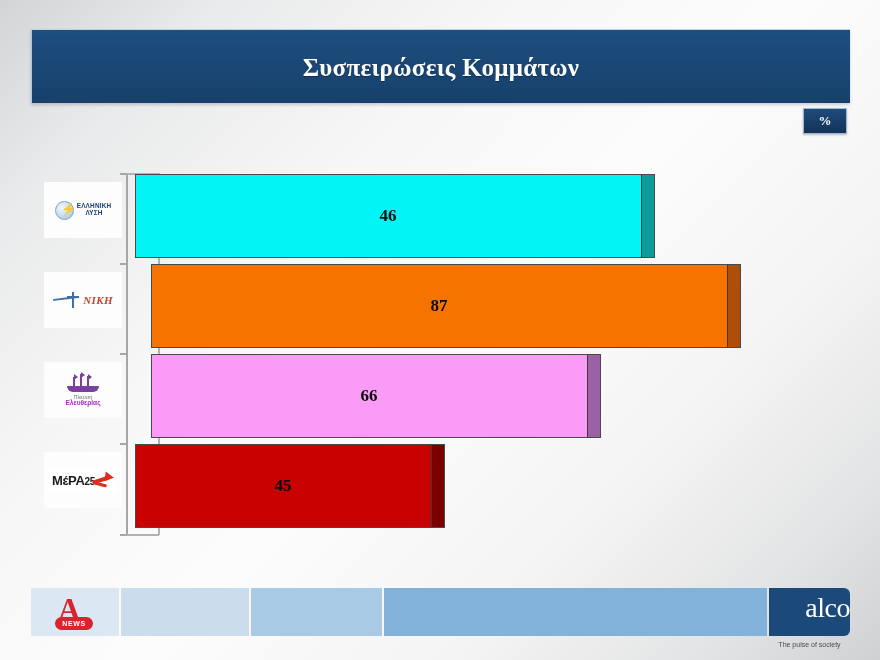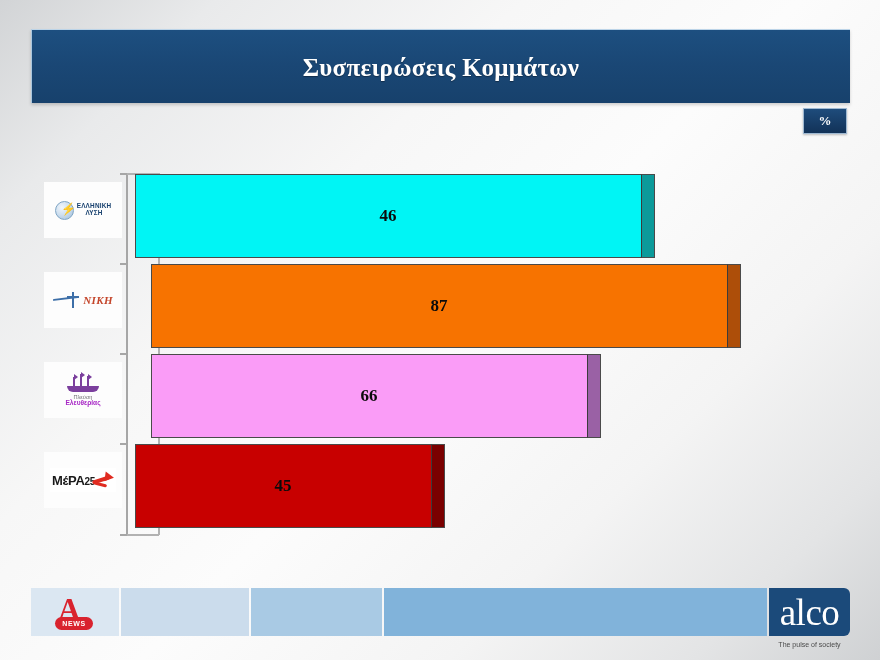--- a/index.html
+++ b/index.html
@@ -251,23 +251,23 @@
     width: 38px; height: 13px; border-radius: 7px;
     background: #d9232e; color: #ffffff;
     font-family: "Liberation Sans", sans-serif;
     font-size: 7px; font-weight: bold; letter-spacing: .6px;
     display: flex; align-items: center; justify-content: center;
   }
 
   #alco-logo { position: relative; width: 81px; height: 48px; }
   .alco-word {
     position: absolute; left: 0; right: 0; top: 6px;
-    text-align: center; color: #ffffff;
+    text-align: right; color: #ffffff;
     font-family: "Liberation Serif", serif;
-    font-size: 37px; line-height: 1; letter-spacing: -.5px;
+    font-size: 28px; line-height: 1; letter-spacing: -.5px;
   }
   .alco-tag {
     position: absolute; left: 0; right: 0; bottom: -12px;
     text-align: center; color: #4b4b4b;
     font-family: "Liberation Sans", sans-serif;
     font-size: 7px;
   }
 </style>
 </head>
 <body>

